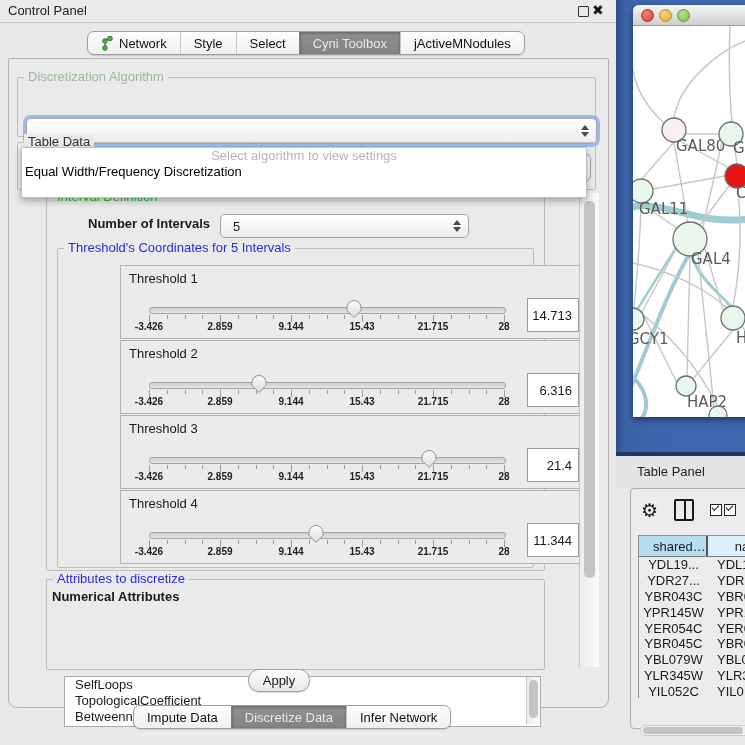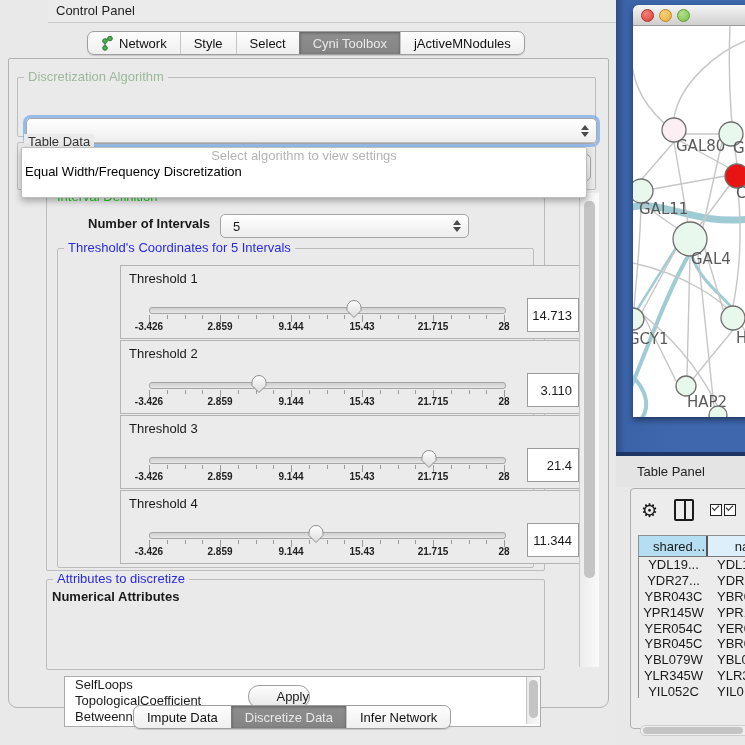--- a/index.html
+++ b/index.html
@@ -4,21 +4,21 @@
 <style>
   html,body{margin:0;padding:0;}
   body{
     width:745px;height:745px;overflow:hidden;position:relative;
     font-family:"Liberation Sans","DejaVu Sans",sans-serif;
     font-size:13px;color:#1a1a1a;background:#e8e8e8;
   }
   .abs{position:absolute;}
   
   #left-region{left:0;top:0;width:616px;height:745px;background:#e9e9e9;}
-  #titlebar{left:0;top:0;width:616px;height:22px;background:#ebebeb;border-bottom:1px solid #c9c9c9;margin-left:48px;}
+  #titlebar{left:0;top:0;width:616px;height:22px;background:#ebebeb;border-bottom:1px solid #c9c9c9;}
   #titlebar .title{position:absolute;left:8px;top:3px;color:#222;}
   .float-ico{position:absolute;top:6px;width:9px;height:9px;border:1.5px solid #333;border-radius:1px;}
   .close-ico{position:absolute;top:2px;font-weight:bold;color:#111;font-size:14px;}
   
   .seg{display:flex;height:22px;border:1px solid #9e9e9e;border-radius:7px;overflow:hidden;
        background:linear-gradient(#fdfdfd,#efefef);box-shadow:0 1px 1px rgba(0,0,0,.15);}
   .seg .tab{display:flex;align-items:center;gap:5px;padding:0 13px;white-space:nowrap;
        border-left:1px solid #c6c6c6;color:#111;font-size:13px;cursor:default;}
   .seg .tab:first-child{border-left:none;}
   .seg .tab.sel{background:linear-gradient(#8f8f8f,#848484);color:#e9e9e9;border-left-color:#7c7c7c;
@@ -53,21 +53,21 @@
   .valbox{position:absolute;left:406px;top:32px;width:52px;height:34px;background:#fff;border:1px solid #9b9b9b;
      text-align:right;line-height:34px;padding-right:6px;box-sizing:border-box;font-size:13px;}
   
   .vsb-track{position:absolute;background:linear-gradient(to right,#ececec,#fafafa);border-left:1px solid #c6c6c6;}
   .sb-thumb{position:absolute;background:#c4c4c4;border-radius:5px;}
   
   #attr-list{position:absolute;left:55px;top:617px;width:475px;height:49px;background:#fff;border:1px solid #ababab;overflow:hidden;}
   #attr-list .li{height:16px;line-height:16px;padding-left:10px;}
   
   .btn{position:absolute;background:linear-gradient(#fefefe,#e7e7e7);border:1px solid #9f9f9f;border-radius:11px;
-     text-align:right;box-shadow:0 1px 1px rgba(0,0,0,.15);margin-top:16px;}
+     text-align:center;box-shadow:0 1px 1px rgba(0,0,0,.15);}
   
   #mdi-blue{left:616px;top:0;width:129px;height:456px;
      background:linear-gradient(to right,#2c4e85 0px,#3b63a8 9px,#3e67ae 60px);
      border-bottom:4px solid #1d3663;box-sizing:border-box;}
   #net-window{left:633px;top:5px;width:120px;height:412px;background:#fff;border-radius:6px 6px 0 0;
      box-shadow:0 3px 6px rgba(0,0,0,.45);}
   #net-titlebar{position:absolute;left:0;top:0;width:100%;height:20px;border-radius:6px 6px 0 0;
      background:linear-gradient(#f5f5f5,#cfcfcf);border-bottom:1px solid #9c9c9c;}
   .tl{position:absolute;top:4px;width:11px;height:11px;border-radius:50%;}
   #net-canvas{position:absolute;left:0;top:21px;width:120px;height:391px;overflow:hidden;background:#fff;}
@@ -229,21 +229,21 @@
               <span class="ticklab" style="left:360.0px">28</span>
               <svg class="thumb" style="left:129.0px" viewBox="0 0 18 20">
          <defs>
                   <linearGradient id="tg1" x1="0" y1="0" x2="0" y2="1">
            <stop offset="0" stop-color="#fdfdfd"></stop>
                     <stop offset="1" stop-color="#dcdcdc"></stop>
                   </linearGradient>
                 </defs>
          <path d="M2 8.5 A7 7 0 0 1 16 8.5 L16 11.5 L9 18.5 L2 11.5 Z" fill="url(#tg1)" stroke="#8f8f8f" stroke-width="1"></path>
        </svg>
-              <div class="valbox">3.110</div>
+              <div class="valbox">6.316</div>
             </div>
             <div class="thr-box" style="top: 166px;">
               <span class="thr-label">Threshold 3</span>
               <div class="track"></div>
               <span class="tick" style="left:28.0px;top:49px;height:7px"></span>
               <span class="tick" style="left:45.8px;top:49px;height:4px"></span>
               <span class="tick" style="left:63.5px;top:49px;height:4px"></span>
               <span class="tick" style="left:81.3px;top:49px;height:4px"></span>
               <span class="tick" style="left:99.0px;top:49px;height:7px"></span>
               <span class="tick" style="left:116.8px;top:49px;height:4px"></span>

